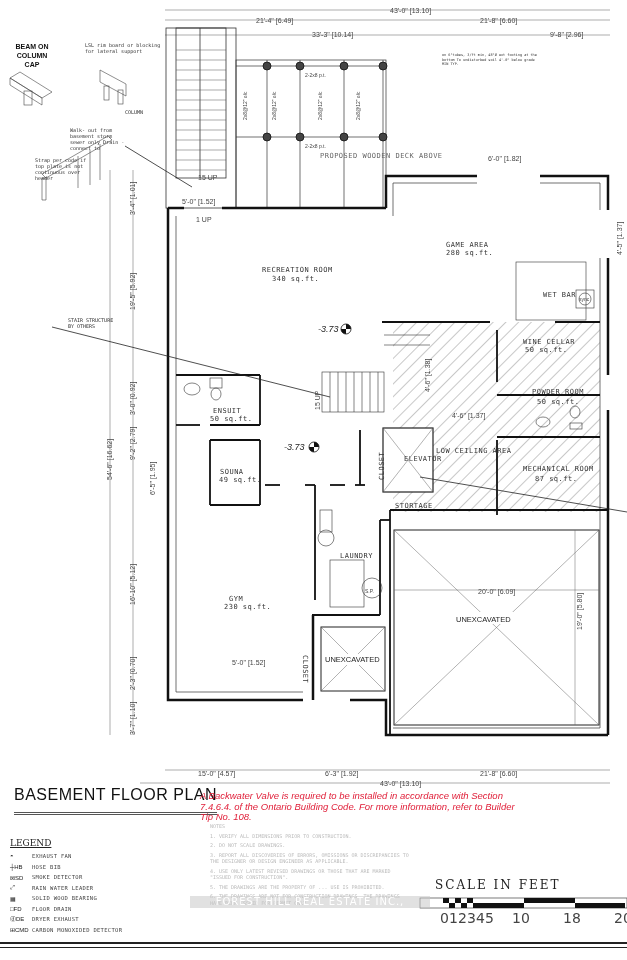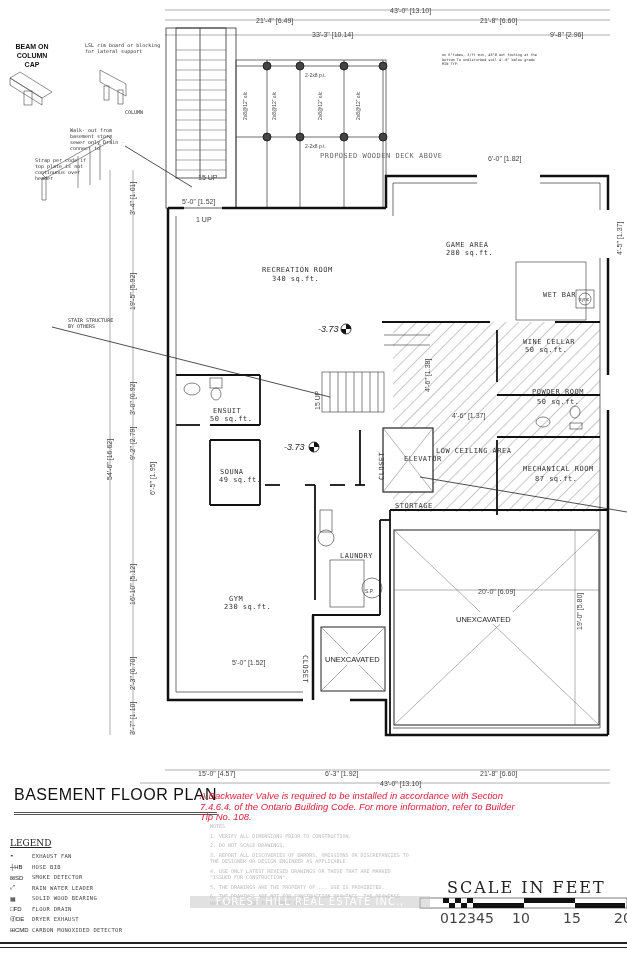--- a/index.html
+++ b/index.html
@@ -11,21 +11,21 @@
   .title{position:absolute;left:14px;top:786px;font-family:Liberation Sans, sans-serif;font-size:16px;letter-spacing:0.5px;color:#111;border-bottom:3px double #555;padding-bottom:8px;line-height:18px;}
   .warn{position:absolute;left:200px;top:791px;width:330px;font-family:"Liberation Sans",sans-serif;font-size:9.5px;line-height:10.5px;color:#e0203a;font-style:italic;}
   .legend{position:absolute;left:10px;top:838px;}
   .legend-title{font-family:"DejaVu Serif",serif;font-size:9px;text-decoration:underline;color:#222;margin-bottom:3px;}
   .legend-row{display:flex;align-items:center;height:10.5px;}
   .legend-sym{width:22px;font-size:6px;color:#222;}
   .legend-label{font-family:"DejaVu Sans Mono",monospace;font-size:5.5px;color:#444;letter-spacing:0.3px;}
   .notes{position:absolute;left:210px;top:823px;width:200px;font-family:"DejaVu Sans Mono",monospace;font-size:5px;color:#bbb;line-height:6.5px;}
   .notes p{margin:0 0 3px 0;}
   .watermark{position:absolute;left:190px;top:896px;width:240px;height:12px;background:rgba(200,200,200,0.55);font-family:"DejaVu Sans",sans-serif;font-size:10px;color:#fff;letter-spacing:1px;line-height:12px;text-align:center;}
-  .scale-title{position:absolute;left:447px;top:878px;font-family:"DejaVu Serif",serif;font-size:16px;letter-spacing:2px;color:#222;}
+  .scale-title{position:absolute;left:435px;top:878px;font-family:"DejaVu Serif",serif;font-size:12px;letter-spacing:2px;color:#222;}
   .scale-num{position:absolute;top:910px;font-family:"DejaVu Sans",sans-serif;font-size:14px;color:#444;}
   .bottom-line{position:absolute;left:0;top:942px;width:627px;height:3px;border-top:2px solid #222;border-bottom:1px solid #222;}
   .label-text{position:absolute;font-family:"DejaVu Sans Mono",monospace;font-size:5px;color:#333;line-height:6px;}
   .beam-title{position:absolute;left:12px;top:42px;font-family:"Liberation Sans",sans-serif;font-weight:bold;font-size:7px;text-align:center;line-height:9px;color:#111;}
   .unexc{font-family:"Liberation Sans",sans-serif;font-size:7.5px;fill:#222;}
 </style>
 </head>
 <body>
 
 <svg width="627" height="960" viewBox="0 0 627 960" xmlns="http://www.w3.org/2000/svg">
@@ -358,16 +358,16 @@
 <div class="watermark">FOREST HILL REAL ESTATE INC., BROKERAGE</div>
 
 <div class="scale-title">SCALE IN FEET</div>
 <span class="scale-num" style="left:440px;">0</span>
 <span class="scale-num" style="left:449px;">1</span>
 <span class="scale-num" style="left:458px;">2</span>
 <span class="scale-num" style="left:467px;">3</span>
 <span class="scale-num" style="left:476px;">4</span>
 <span class="scale-num" style="left:485px;">5</span>
 <span class="scale-num" style="left:512px;">10</span>
-<span class="scale-num" style="left:563px;">15</span>
+<span class="scale-num" style="left:563px;">18</span>
 <span class="scale-num" style="left:614px;">20</span>
 
 <div class="bottom-line"></div>
 
 </body></html>

